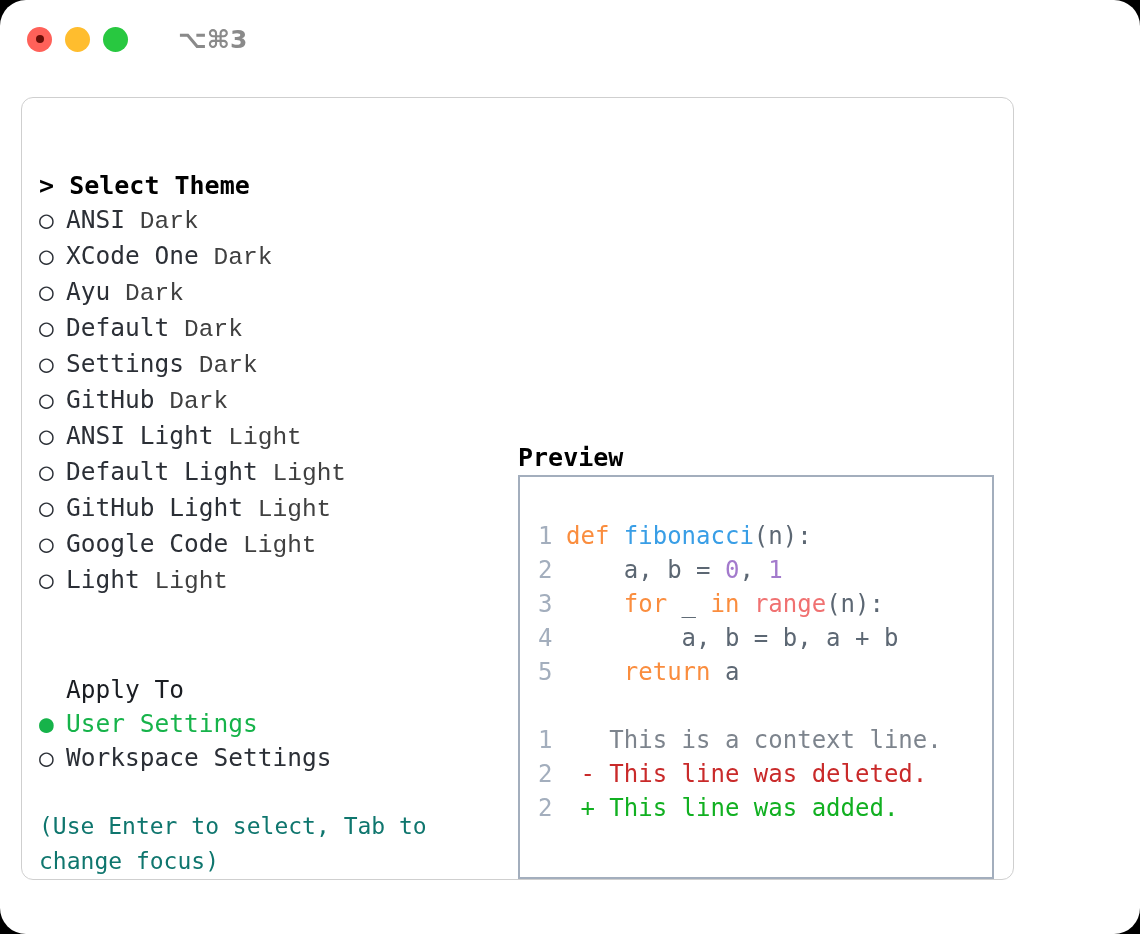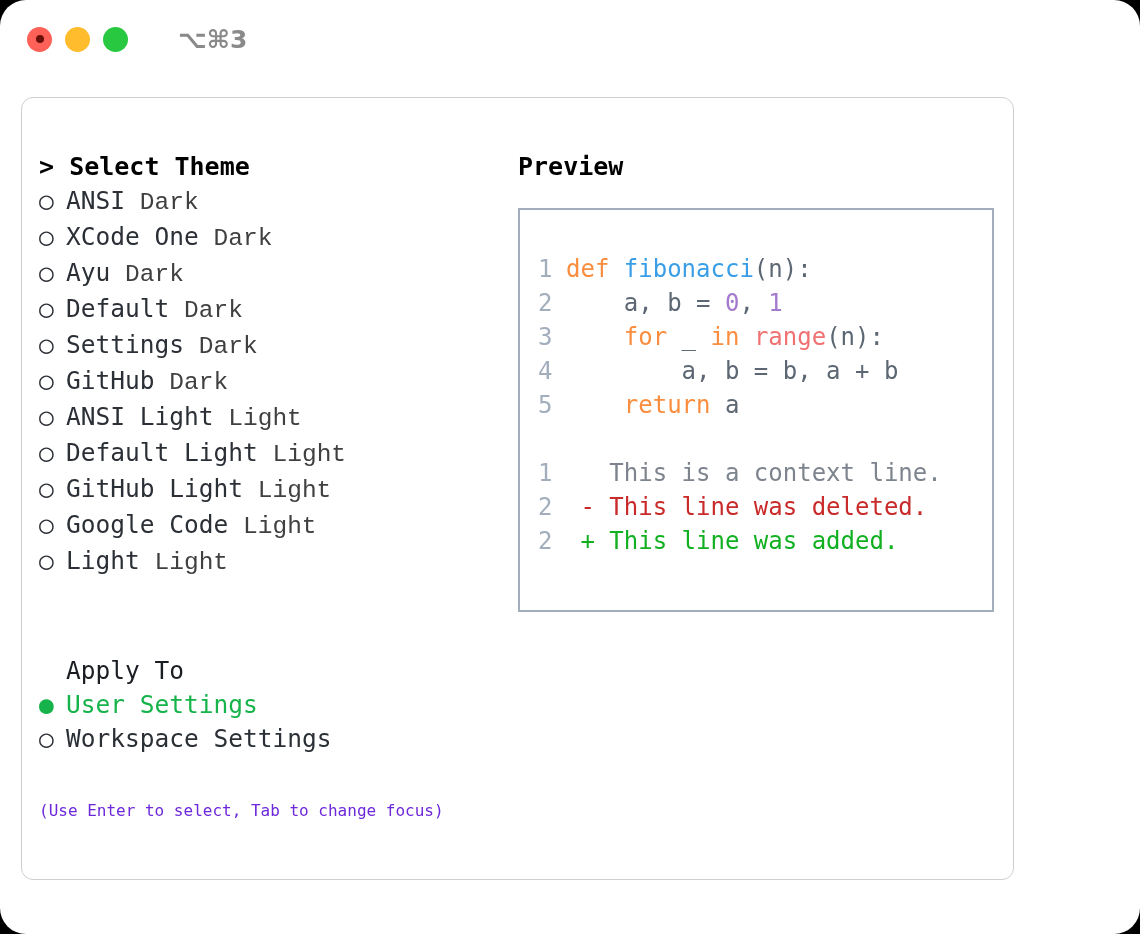--- a/index.html
+++ b/index.html
@@ -85,21 +85,21 @@
 
   .columns {
     position: absolute;
     left: 0;
     top: 0;
     width: 100%;
     height: 100%;
     box-sizing: border-box;
     padding: 52px 0 0 17px;
     display: flex;
-    align-items: flex-start;
+    align-items: flex-end;
   }
 
   .left-col {
     width: 465px;
     flex: 0 0 465px;
   }
   .right-col {
     flex: 1 1 auto;
     padding-left: 14px;
   }
@@ -133,37 +133,36 @@
     line-height: 34px;
     color: #1a1d22;
     white-space: pre;
     padding-left: 27px;
     margin-top: 40px;
   }
 
   .spacer-lg { height: 34px; }
 
   .hint {
-    font-size: 16px;
-    line-height: 42px;
-    color: #6d28d9;
+    font-size: 23px;
+    line-height: 35px;
+    color: #0f766e;
     width: 420px;
   }
 
   
   .preview-title {
     font-size: 25px;
     line-height: 34px;
     color: #000000;
     font-weight: bold;
     white-space: pre;
     margin-bottom: 0;
   }
   .preview-box {
-    margin-top: 24px;
     width: 476px;
     height: 404px;
     border: 2px solid #a3aebd;
     box-sizing: border-box;
     background: #ffffff;
     padding: 42px 0 0 18px;
   }
   .code-line {
     font-size: 24px;
     line-height: 34px;

